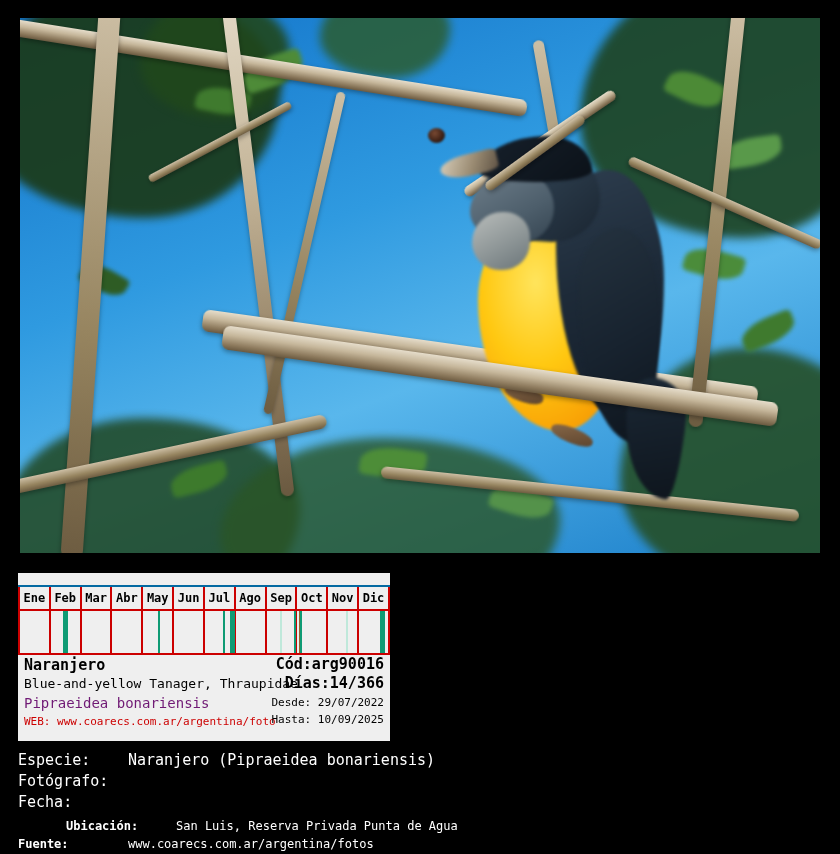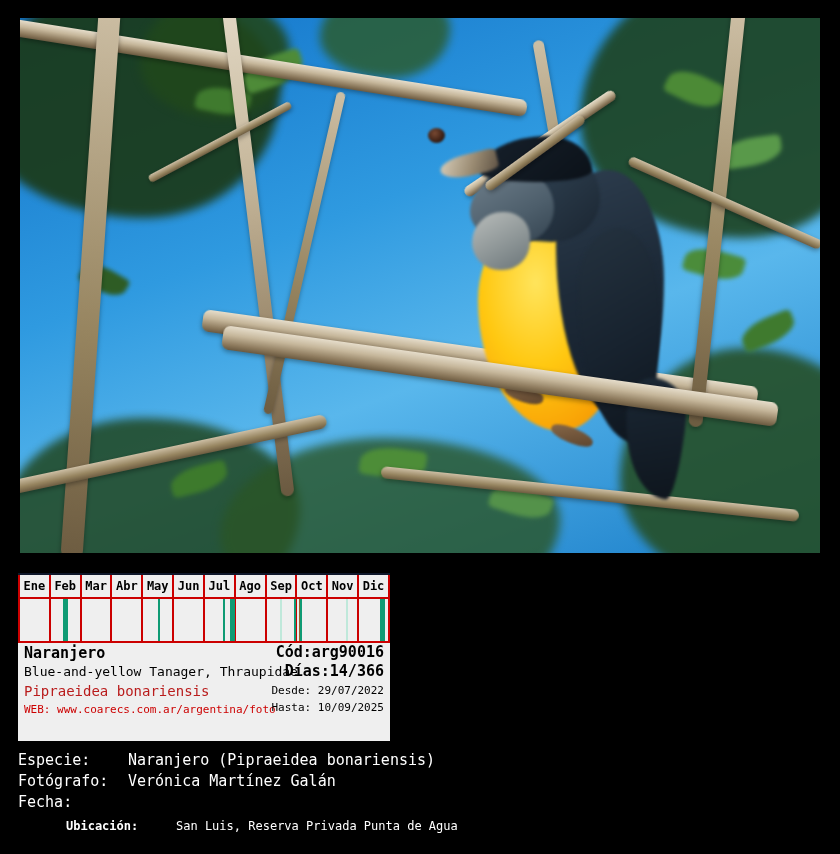--- a/index.html
+++ b/index.html
@@ -122,23 +122,24 @@
     top: 573px;
     width: 372px;
     height: 168px;
     background: #efefef;
     box-sizing: border-box;
   }
   #months-row {
     position: relative;
     height: 26px;
     display: flex;
-    border-top: 2px solid #0f172a;
+    border-top: 2px solid #0369a1;
     border-bottom: 2px solid #cc0000;
     box-sizing: border-box;
+    margin-top: 12px;
   }
   .month-cell {
     flex: 1 1 0;
     border-right: 2px solid #cc0000;
     box-sizing: border-box;
     font: bold 12px "DejaVu Sans Mono", monospace;
     color: #000;
     display: flex;
     align-items: center;
     justify-content: center;
@@ -190,21 +191,21 @@
   }
   .l-english {
     top: 21px;
     font: 13px "DejaVu Sans Mono", monospace;
     color: #000;
     white-space: nowrap;
   }
   .l-latin {
     top: 40px;
     font: 14px "DejaVu Sans Mono", monospace;
-    color: #b91c1c;
+    color: #701a75;
     text-align: center;
   }
   .l-web {
     top: 60px;
     font: 11px "DejaVu Sans Mono", monospace;
     color: #cc0000;
   }
   .l-total {
     top: 78px;
     font: 11px "DejaVu Sans Mono", monospace;
@@ -368,22 +369,25 @@
   </div>
 </div>
 
 <div id="details">
   <div class="d-row big">
     <span class="d-label">Especie:</span>
     <span class="d-value">Naranjero (Pipraeidea bonariensis)</span>
   </div>
   <div class="d-row big">
     <span class="d-label">Fotógrafo:</span>
-    <span class="d-value">Verónica Martínez Galán</span>
   </div>
   <div class="d-row big">
     <span class="d-label">Fecha:</span>
   </div>
   <div class="d-row small" style="margin-top:4px;padding-left:48px;">
     <span class="d-label">Ubicación:</span>
     <span class="d-value">San Luis, Reserva Privada Punta de Agua</span>
   </div>
+  <div class="d-row small">
+    <span class="d-label">Fuente:</span>
+    <span class="d-value">www.coarecs.com.ar/argentina/fotos</span>
+  </div>
 </div>
 
 </body></html>

